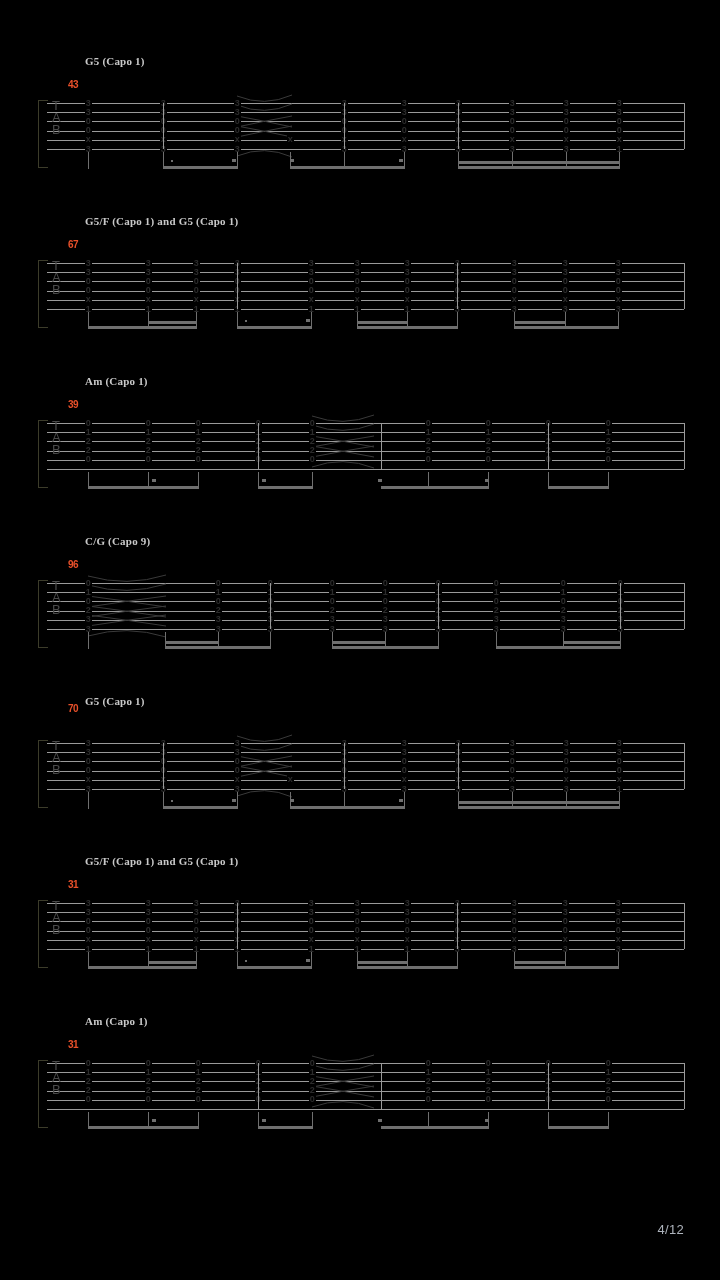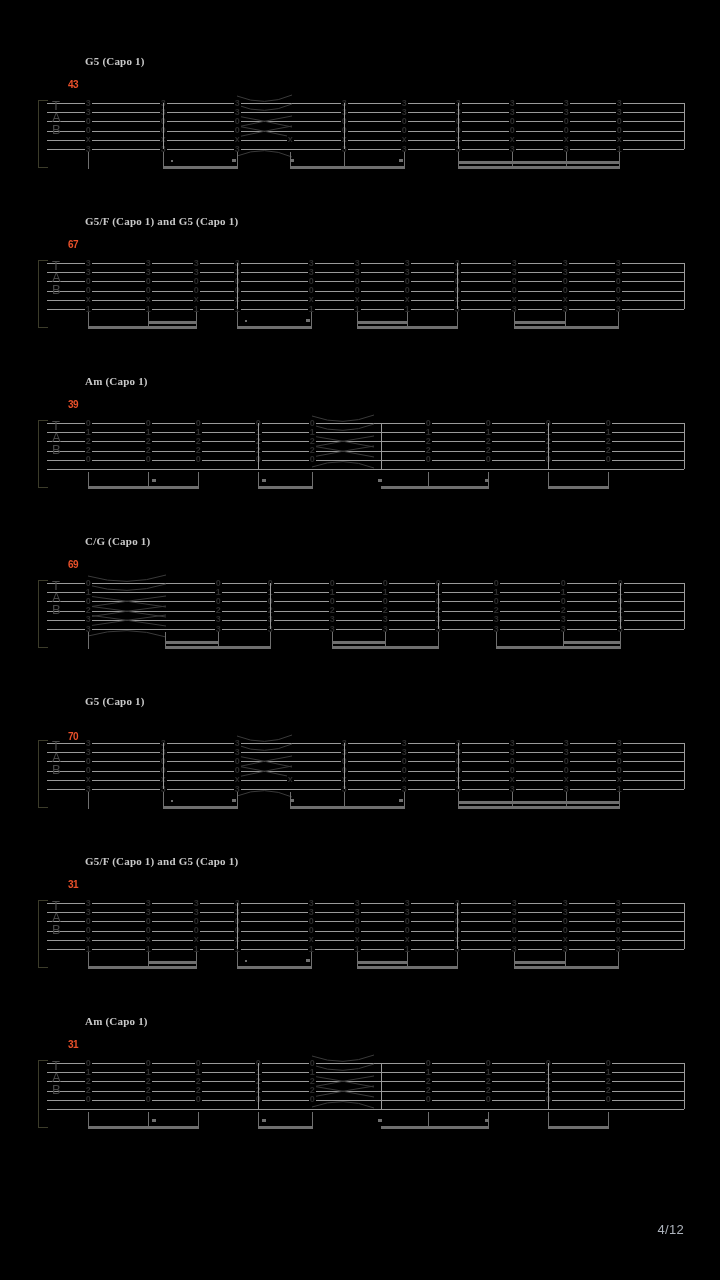--- a/index.html
+++ b/index.html
@@ -496,22 +496,22 @@
           <div class="beam" style="left: 258px; width: 54px; top: 63px; background: rgb(111, 111, 111);"></div>
           <div class="beam" style="left: 381px; width: 107px; top: 63px; background: rgb(111, 111, 111);"></div>
           <div class="beam" style="left: 548px; width: 60px; top: 63px; background: rgb(111, 111, 111);"></div>
           <div class="tickmark" style="left: 152px; top: 56px; background: rgb(111, 111, 111);"></div>
           <div class="tickmark" style="left: 262px; top: 56px; background: rgb(111, 111, 111);"></div>
           <div class="tickmark" style="left: 378px; top: 56px; background: rgb(111, 111, 111);"></div>
           <div class="tickmark" style="left: 485px; top: 56px; background: rgb(111, 111, 111);"></div>
         </div>
       </div>
       <div class="system" style="top: 535px;">
-        <div class="chord-label">C/G (Capo 1)</div>
-        <div class="measure-number" style="top: 24px;">69</div>
+        <div class="chord-label">C/G (Capo 9)</div>
+        <div class="measure-number" style="top: 24px;">96</div>
         <div class="staff-wrap" style="top: 48px;">
           <div class="brace" style="top: -3px; height: 68px;"></div>
           <div class="staff-lines">
             <div class="staff-line" style="top: 0px; background: rgb(154, 154, 154);"></div>
             <div class="staff-line" style="top: 9.2px; background: rgb(154, 154, 154);"></div>
             <div class="staff-line" style="top: 18.4px; background: rgb(154, 154, 154);"></div>
             <div class="staff-line" style="top: 27.6px; background: rgb(154, 154, 154);"></div>
             <div class="staff-line" style="top: 36.8px; background: rgb(154, 154, 154);"></div>
             <div class="staff-line" style="top: 46px; background: rgb(154, 154, 154);"></div>
           </div>
@@ -621,21 +621,21 @@
           <div class="beam" style="left: 165px; width: 105px; top: 63px; background: rgb(111, 111, 111);"></div>
           <div class="beam" style="left: 165px; width: 53px; top: 58px; background: rgb(111, 111, 111);"></div>
           <div class="beam" style="left: 332px; width: 106px; top: 63px; background: rgb(111, 111, 111);"></div>
           <div class="beam" style="left: 332px; width: 53px; top: 58px; background: rgb(111, 111, 111);"></div>
           <div class="beam" style="left: 496px; width: 124px; top: 63px; background: rgb(111, 111, 111);"></div>
           <div class="beam" style="left: 563px; width: 57px; top: 58px; background: rgb(111, 111, 111);"></div>
         </div>
       </div>
       <div class="system" style="top: 695px;">
         <div class="chord-label">G5 (Capo 1)</div>
-        <div class="measure-number" style="top: 36px;">70</div>
+        <div class="measure-number" style="top: 8px;">70</div>
         <div class="staff-wrap" style="top: 48px;">
           <div class="brace" style="top: -3px; height: 68px;"></div>
           <div class="staff-lines">
             <div class="staff-line" style="top: 0px; background: rgb(154, 154, 154);"></div>
             <div class="staff-line" style="top: 9.2px; background: rgb(154, 154, 154);"></div>
             <div class="staff-line" style="top: 18.4px; background: rgb(154, 154, 154);"></div>
             <div class="staff-line" style="top: 27.6px; background: rgb(154, 154, 154);"></div>
             <div class="staff-line" style="top: 36.8px; background: rgb(154, 154, 154);"></div>
             <div class="staff-line" style="top: 46px; background: rgb(154, 154, 154);"></div>
           </div>

